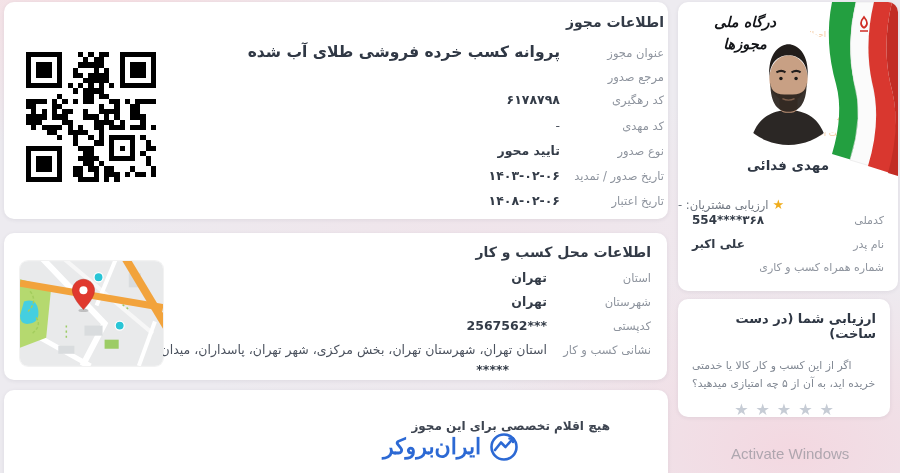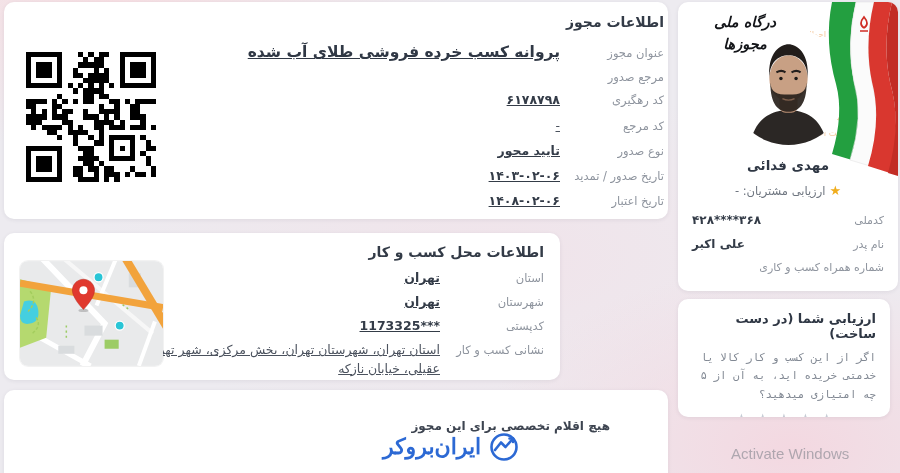--- a/index.html
+++ b/index.html
@@ -12,27 +12,27 @@
       radial-gradient(60% 50% at 55% 55%, rgba(243,221,229,.55), rgba(243,221,229,0) 75%),
       #edebf0;}
   .card{position:absolute;background:#fff;border-radius:10px;box-shadow:0 1px 4px rgba(40,40,60,.08);direction:rtl;overflow:hidden;}
   .cardtitle{font-size:14px;font-weight:bold;color:#333b47;}
 
   
   #license-card{left:4px;top:2px;width:664px;height:217px;padding:12px 4px;}
   #license-card .cardtitle{margin-bottom:11px;}
   .lrow{display:flex;margin-bottom:7px;align-items:baseline;}
   .lrow .lab{width:104px;flex:none;font-size:11.5px;color:#8e949e;}
-  .lrow .val{flex:1;text-align:right;unicode-bidi:plaintext;font-size:12.5px;color:#4b525e;line-height:1.45;text-decoration:underline;}
+  .lrow .val{flex:1;text-align:right;unicode-bidi:plaintext;font-size:12.5px;color:#4b525e;line-height:1.45;}
   .val.b{font-weight:bold;color:#343c48;}
   .val.big{font-size:15.5px;font-weight:bold;color:#303845;}
   .qr{position:absolute;left:22px;top:50px;width:130px;height:130px;shape-rendering:crispEdges;}
 
   
-  #location-card{left:4px;top:233px;width:556px;height:147px;padding:11px 16px;}
+  #location-card{left:4px;top:233px;width:663px;height:147px;padding:11px 16px;}
   #location-card .cardtitle{margin-bottom:9px;}
   #location-card .lrow{margin-bottom:6px;}
   .addr{font-size:11.5px;}
   .masked{display:block;font-weight:bold;color:#343c48;text-align:right;padding-right:38px;margin-top:1px;}
   .mapbox{position:absolute;left:16px;top:28px;width:143px;height:105px;border-radius:8px;overflow:hidden;box-shadow:0 0 0 1px rgba(0,0,0,.05);}
   .mapbox svg{display:block;width:100%;height:100%;}
 
   
   #items-card{left:4px;top:390px;width:664px;height:120px;padding:13px 16px;}
   .empty-msg{margin-top:16px;margin-right:42px;font-size:12px;font-weight:600;color:#3d4450;text-align:right;}
@@ -44,31 +44,31 @@
 
   
   #profile-card{left:678px;top:2px;width:220px;height:289px;}
   .calligraphy{position:absolute;left:12px;top:10px;width:110px;font-size:14.5px;font-weight:bold;font-style:italic;color:#131519;text-align:center;line-height:1.5;z-index:3;}
   .pwatermark{position:absolute;top:24px;left:22px;right:26px;height:128px;overflow:hidden;z-index:1;}
   .pwatermark span{display:block;text-align:right;font-size:8.5px;color:rgba(235,150,62,.5);line-height:16.5px;white-space:nowrap;}
   .avatar{position:absolute;left:52px;top:26px;width:117px;height:117px;border-radius:50%;overflow:hidden;background:#fff;z-index:2;}
   .avatar svg{display:block;width:100%;height:100%;}
   .flag{position:absolute;right:0;top:0;width:76px;height:178px;z-index:4;pointer-events:none;}
   .pname{position:absolute;top:155px;left:0;right:0;text-align:center;font-size:13.5px;font-weight:bold;color:#2f3744;z-index:3;}
-  .prating{position:absolute;top:181px;left:0;right:0;text-align:center;font-size:11.5px;color:#6f7680;direction:rtl;z-index:3;}
+  .prating{position:absolute;top:195px;left:0;right:0;text-align:left;font-size:11.5px;color:#6f7680;direction:rtl;z-index:3;}
   .prating .star{color:#f0ad1d;font-size:13px;margin-left:4px;}
   .prows{position:absolute;top:211px;left:14px;right:14px;z-index:3;}
   .prow{display:flex;direction:rtl;justify-content:space-between;align-items:baseline;margin-bottom:10px;}
   .prow .plab{font-size:11px;color:#8e949e;}
   .prow .pval{font-size:12px;font-weight:bold;color:#333b47;unicode-bidi:plaintext;}
 
   
   #eval-card{left:678px;top:299px;width:212px;height:118px;padding:12px 14px;}
   .eval-title{font-size:13px;font-weight:bold;color:#2f3744;}
-  .eval-q{margin-top:8px;font-size:10.8px;color:#818893;line-height:1.7;text-align:right;font-family:Liberation Mono, monospace;}
+  .eval-q{margin-top:16px;font-size:10.8px;color:#818893;line-height:1.7;text-align:left;}
   .eval-stars{margin-top:6px;text-align:center;direction:ltr;color:#c6ccd5;font-size:16px;letter-spacing:7px;padding-left:7px;cursor:pointer;}
 
   
   .oswm{position:absolute;left:731px;top:445px;font-family:"Liberation Sans",sans-serif;font-size:15px;color:rgba(118,123,133,.55);z-index:10;}
 </style>
 </head>
 <body>
 
 <div class="stage">
 
@@ -79,21 +79,21 @@
       <div class="val big">پروانه کسب خرده فروشی طلای آب شده</div>
     </div>
     <div class="lrow">
       <div class="lab">مرجع صدور</div>
     </div>
     <div class="lrow">
       <div class="lab">کد رهگیری</div>
       <div class="val b">۶۱۷۸۷۹۸</div>
     </div>
     <div class="lrow">
-      <div class="lab">کد مرجع</div>
+      <div class="lab">کد مهدی</div>
       <div class="val">-</div>
     </div>
     <div class="lrow">
       <div class="lab">نوع صدور</div>
       <div class="val b">تایید محور</div>
     </div>
     <div class="lrow">
       <div class="lab">تاریخ صدور / تمدید</div>
       <div class="val b">۱۴۰۳-۰۲-۰۶</div>
     </div>
@@ -298,21 +298,21 @@
     <div class="lrow">
       <div class="lab">استان</div>
       <div class="val b">تهران</div>
     </div>
     <div class="lrow">
       <div class="lab">شهرستان</div>
       <div class="val b">تهران</div>
     </div>
     <div class="lrow">
       <div class="lab">کدپستی</div>
-      <div class="val b">1173325***</div>
+      <div class="val b">2567562***</div>
     </div>
     <div class="lrow">
       <div class="lab">نشانی کسب و کار</div>
       <div class="val addr">
         <span>استان تهران، شهرستان تهران، بخش مرکزی، شهر تهران، پاسداران، میدان عقیلی، خیابان نازکه</span>
         <span class="masked">*****</span>
       </div>
     </div>
     <div class="mapbox">
       <svg viewBox="0 0 142 104">
@@ -386,21 +386,21 @@
       <path d="M42,26 q-6,-4 0,-11 q6,7 0,11" fill="none" stroke="#cf2c24" stroke-width="1.8"></path>
       <path d="M38,29 h8" stroke="#cf2c24" stroke-width="1.6"></path>
     </svg>
     <div class="pname">مهدی فدائی</div>
     <div class="prating">
       <span class="star">★</span><span>ارزیابی مشتریان: -</span>
     </div>
     <div class="prows">
       <div class="prow">
         <span class="plab">کدملی</span>
-        <span class="pval">۴۲۸****۳۶۸</span>
+        <span class="pval">554****۳۶۸</span>
       </div>
       <div class="prow">
         <span class="plab">نام پدر</span>
         <span class="pval">علی اکبر</span>
       </div>
       <div class="prow">
         <span class="plab">شماره همراه کسب و کاری</span>
         <span class="pval"></span>
       </div>
     </div>

